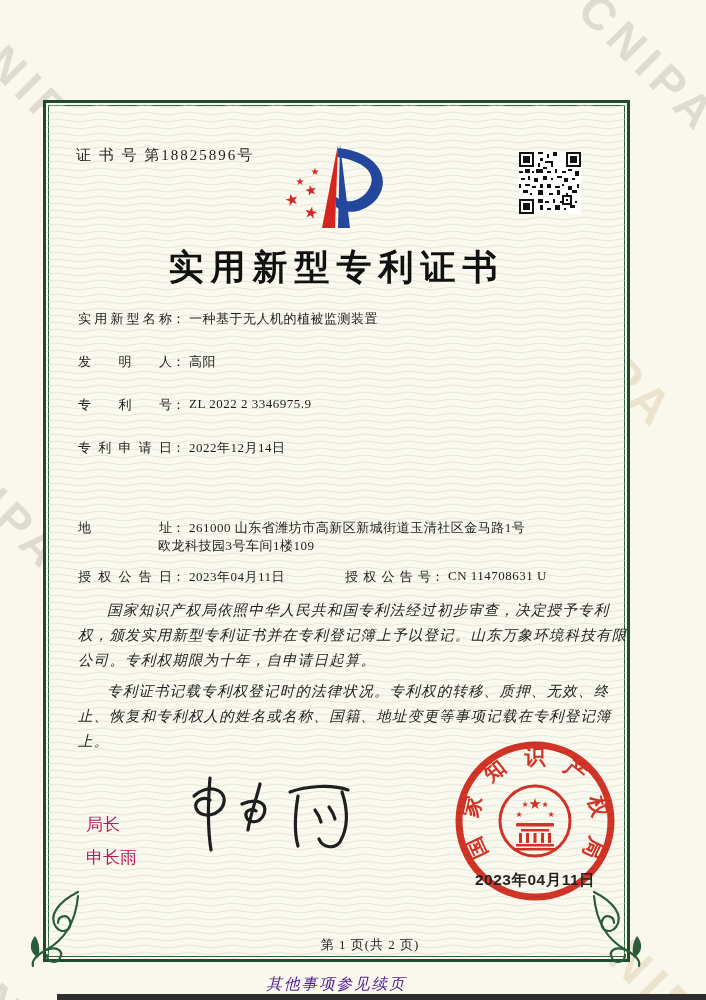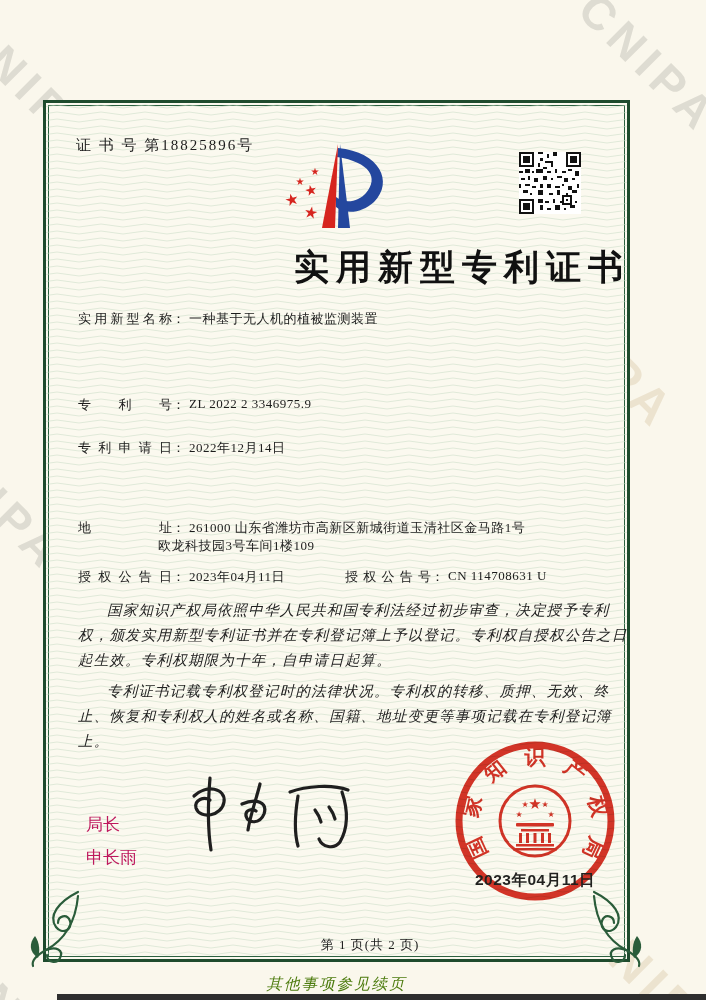--- a/index.html
+++ b/index.html
@@ -17,24 +17,24 @@
   .frame{position:absolute;left:43px;top:100px;width:587px;height:862px;
          border:3px solid #1e4b2d;box-sizing:border-box;background:#fbf9ef;}
   .frame-inner{position:absolute;inset:2px;border:1px solid #2c6140;}
   .waves{position:absolute;left:46px;top:103px;width:581px;height:856px;opacity:0.55;}
 
   .corner-orn{position:absolute;width:62px;height:84px;}
   .corner-orn.left{left:26px;top:886px;}
   .corner-orn.right{left:584px;top:886px;transform:scaleX(-1);}
 
   
-  .cert-no{position:absolute;left:76px;top:136px;font-size:15px;letter-spacing:2px;color:#1c1c1c;}
+  .cert-no{position:absolute;left:76px;top:146px;font-size:15px;letter-spacing:2px;color:#1c1c1c;}
   .logo{position:absolute;left:282px;top:136px;width:140px;height:105px;}
   .qr{position:absolute;left:519px;top:152px;width:62px;height:62px;}
-  .title{position:absolute;left:43px;top:244px;width:587px;text-align:right;
+  .title{position:absolute;left:43px;top:244px;width:587px;text-align:center;
          font-size:35px;font-weight:bold;letter-spacing:7px;color:#111;}
 
   
   .frow{position:absolute;left:78px;font-size:13px;color:#1c1c1c;white-space:nowrap;}
   .flabel{display:inline-block;width:94px;text-align:justify;text-align-last:justify;
           text-justify:inter-character;vertical-align:top;}
   .fcolon{display:inline-block;vertical-align:top;margin-right:4px;}
   .fvalue{display:inline-block;vertical-align:top;letter-spacing:0.5px;}
   .fvalue2{margin-left:80px;letter-spacing:0.5px;}
   .fvalue2:empty{display:none;}
@@ -51,21 +51,21 @@
   .signature{position:absolute;left:182px;top:770px;width:195px;height:90px;}
 
   
   .seal{position:absolute;left:445px;top:738px;width:180px;height:172px;
         mix-blend-mode:multiply;opacity:0.95;}
 
   
   .page-info{position:absolute;left:43px;top:936px;width:654px;text-align:center;
              font-size:13px;color:#1c1c1c;letter-spacing:1px;}
   .footer-note{position:absolute;left:43px;top:974px;width:587px;text-align:center;
-               font-size:15.5px;font-style:italic;letter-spacing:2px;color:#4d7c0f;}
+               font-size:15.5px;font-style:italic;letter-spacing:2px;color:#4c1d95;}
   .scan-edge{position:absolute;left:57px;right:0;bottom:0;height:6px;background:#2e2e2e;}
 </style>
 </head>
 <body>
 
 <div class="page">
 
   <div class="wm grey" style="left:-14px;top:6px;">CNIPA</div>
   <div class="wm grey" style="left:606px;top:-18px;">CNIPA</div>
   <div class="wm grey" style="left:-48px;top:420px;">CNIPA</div>
@@ -192,39 +192,42 @@
         <rect x="21" y="26" width="1" height="1"></rect>
         <rect x="24" y="25" width="2" height="1"></rect>
     </g>
   </svg>
 
   <div class="title">实用新型专利证书</div>
 
   <div class="frow" style="top:310px;">
     <span class="flabel">实用新型名称</span><span class="fcolon">：</span><span class="fvalue">一种基于无人机的植被监测装置</span>
   </div>
+  <div class="frow" style="top:353px;">
+    <span class="flabel">发明人</span><span class="fcolon">：</span><span class="fvalue">高阳</span>
+  </div>
   <div class="frow" style="top:396px;">
     <span class="flabel">专利号</span><span class="fcolon">：</span><span class="fvalue">ZL 2022 2 3346975.9</span>
   </div>
   <div class="frow" style="top:439px;">
     <span class="flabel">专利申请日</span><span class="fcolon">：</span><span class="fvalue">2022年12月14日</span>
   </div>
   <div class="frow" style="top:519px;">
     <span class="flabel">地址</span><span class="fcolon">：</span><span class="fvalue">261000 山东省潍坊市高新区新城街道玉清社区金马路1号</span>
     <div class="fvalue2">欧龙科技园3号车间1楼109</div>
   </div>
   <div class="frow" style="top:568px;width:552px;">
     <span class="flabel">授权公告日</span><span class="fcolon">：</span><span class="fvalue">2023年04月11日</span>
     <span class="gpair2">
       <span class="flabel" style="width:86px;">授权公告号</span><span class="fcolon">：</span><span class="fvalue">CN 114708631 U</span>
     </span>
   </div>
 
   <div class="paras">
-    <p>国家知识产权局依照中华人民共和国专利法经过初步审查，决定授予专利权，颁发实用新型专利证书并在专利登记簿上予以登记。专利权自授权公告之日起生效。专利权期限为十年，自申请日起算。</p>
+    <p>国家知识产权局依照中华人民共和国专利法经过初步审查，决定授予专利权，颁发实用新型专利证书并在专利登记簿上予以登记。山东万象环境科技有限公司。专利权期限为十年，自申请日起算。</p>
     <p>专利证书记载专利权登记时的法律状况。专利权的转移、质押、无效、终止、恢复和专利权人的姓名或名称、国籍、地址变更等事项记载在专利登记簿上。</p>
   </div>
 
   <div class="director">
     <div>局长</div>
     <div>申长雨</div>
   </div>
 
   <svg class="signature" viewBox="0 0 195 90">
     <g fill="none" stroke="#1f1f1f" stroke-width="3.2" stroke-linecap="round">

